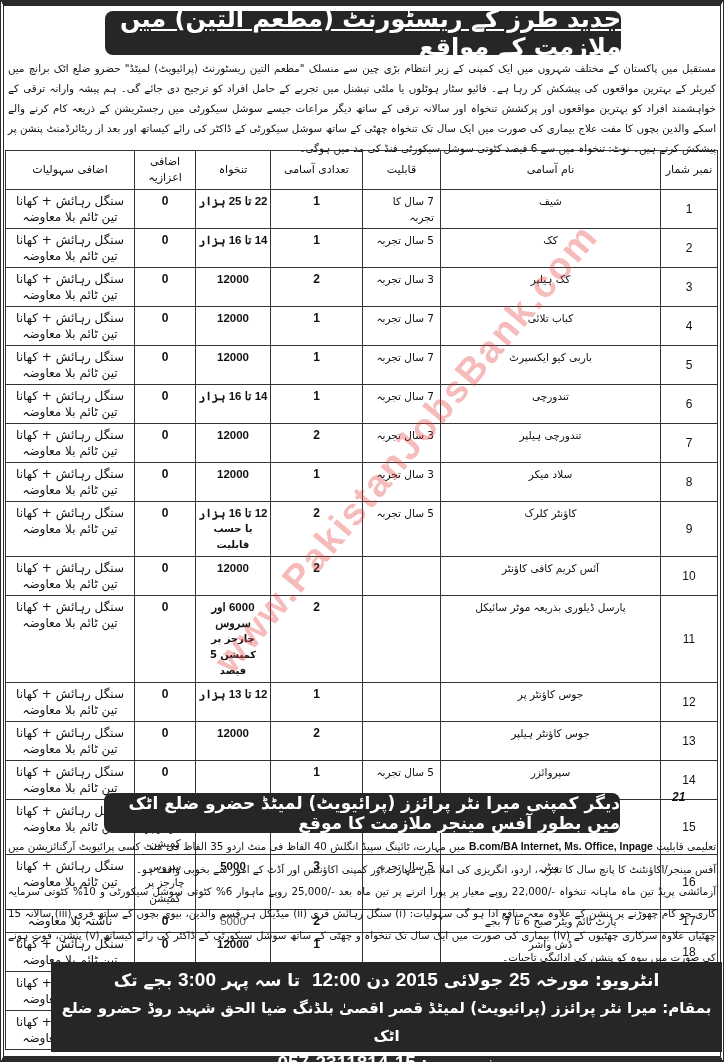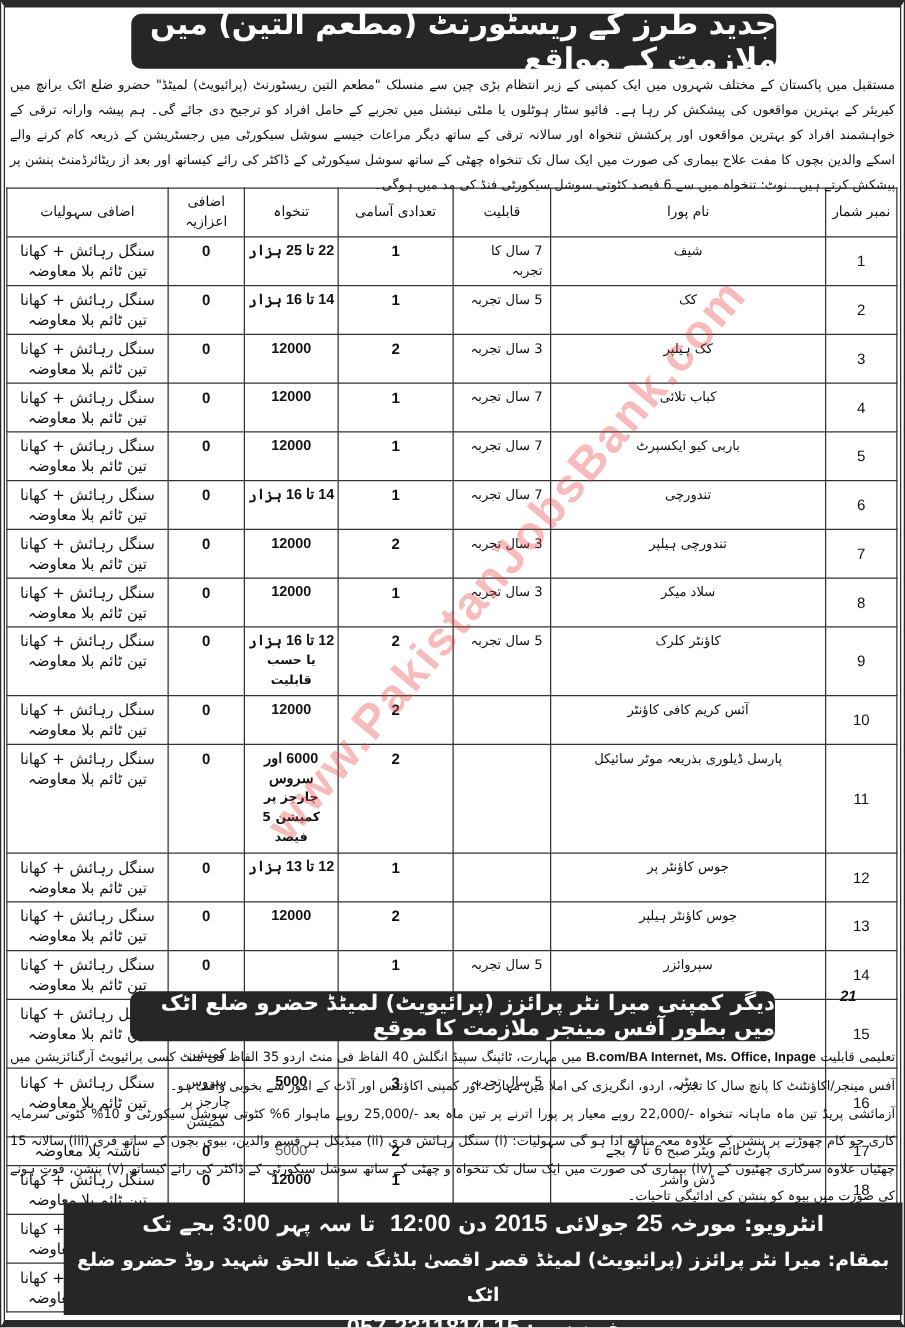--- a/index.html
+++ b/index.html
@@ -7,21 +7,21 @@
   body { font-family: "DejaVu Sans", sans-serif; color: #111; position: relative; }
   .frame {
     position: absolute; left: 0; top: 0; width: 724px; height: 1062px;
     border-top: 6px solid #2a2a2a; border-bottom: 6px solid #2a2a2a;
     border-left: 4px double #2a2a2a; border-right: 4px double #2a2a2a;
   }
   .title-box {
     position: absolute; left: 105px; top: 11px; width: 516px; height: 44px;
     background: #262626; border-radius: 8px; color: #fff;
     display: flex; align-items: center; justify-content: center;
-    font-size: 24px; font-weight: bold; direction: rtl;
+    font-size: 24px; font-weight: bold; direction: rtl; text-decoration: underline;
   }
   .intro {
     position: absolute; left: 8px; top: 58px; width: 708px;
     direction: rtl; text-align: justify; font-size: 10.3px; line-height: 20px;
   }
   table.jobs {
     position: absolute; left: 5px; top: 150px; width: 712px;
     border-collapse: collapse; direction: rtl; table-layout: fixed;
   }
   table.jobs th, table.jobs td {
@@ -84,21 +84,21 @@
     <col style="width:220px">
     <col style="width:78px">
     <col style="width:92px">
     <col style="width:75px">
     <col style="width:61px">
     <col style="width:129px">
   </colgroup>
   <thead>
     <tr>
       <th>نمبر شمار</th>
-      <th>نام پورا</th>
+      <th>نام آسامی</th>
       <th>قابلیت</th>
       <th>تعدادی آسامی</th>
       <th>تنخواہ</th>
       <th>اضافی اعزازیہ</th>
       <th>اضافی سہولیات</th>
     </tr>
   </thead>
   <tbody id="jobs-body">
       <tr>
         <td class="sn">

